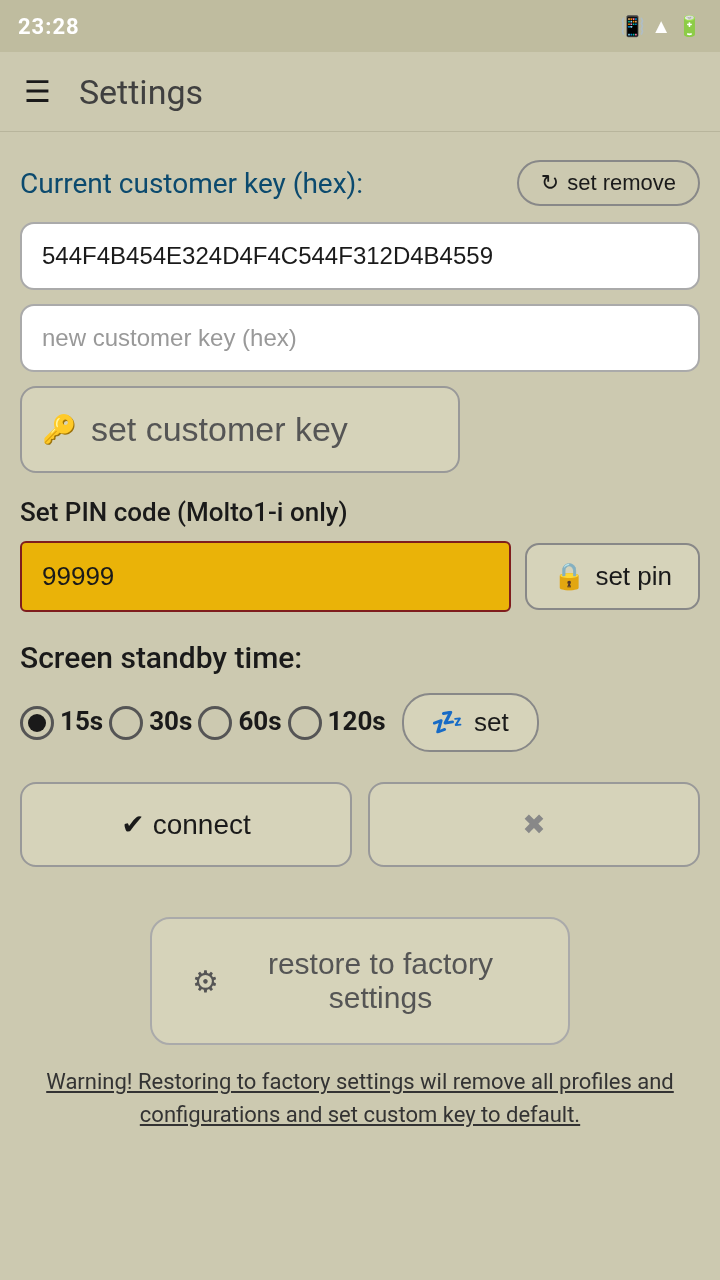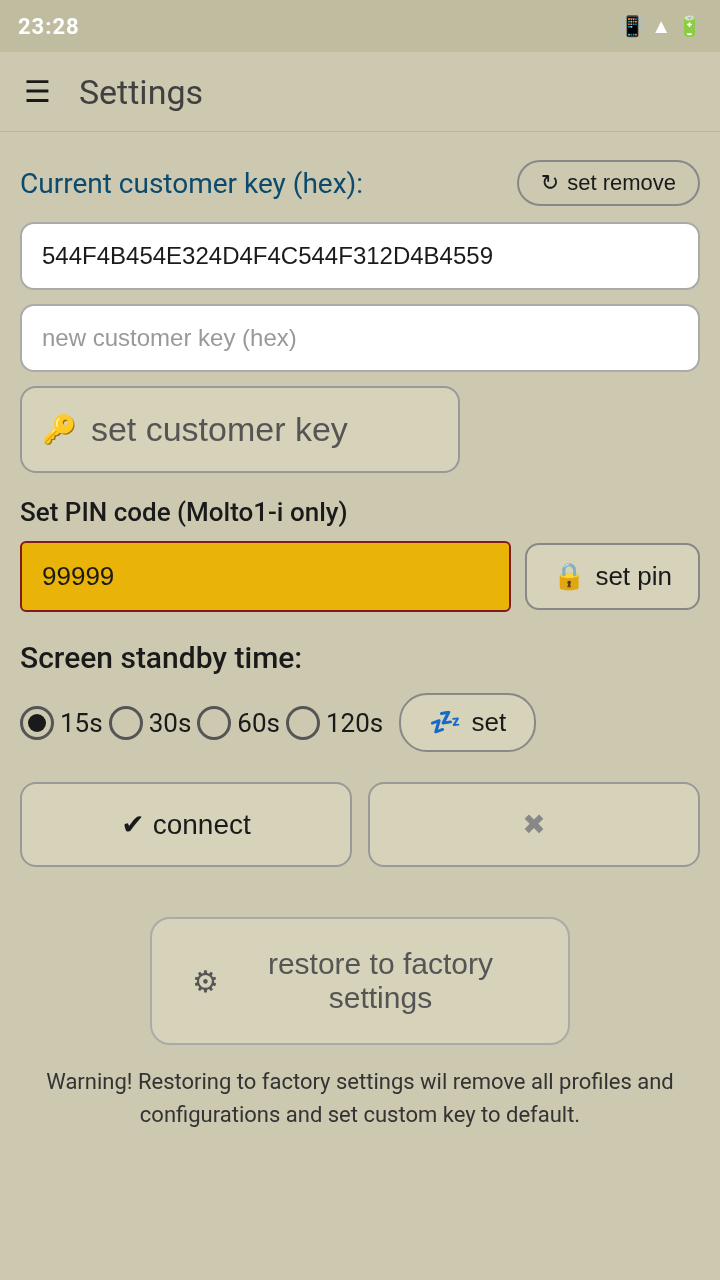--- a/index.html
+++ b/index.html
@@ -189,24 +189,24 @@
     }
 
     .radio-row {
       display: flex;
       align-items: center;
       gap: 6px;
     }
 
     .radio-option {
       display: flex;
-      align-items: center;
       gap: 6px;
       font-size: 26px;
       cursor: pointer;
+      font-weight: bold;
     }
 
     .radio-circle {
       width: 34px;
       height: 34px;
       border-radius: 50%;
       border: 3px solid #555;
       display: flex;
       align-items: center;
       justify-content: center;
@@ -298,20 +298,21 @@
       color: #555;
       width: 420px;
     }
 
     .factory-warning {
       font-size: 22px;
       color: #333;
       text-align: center;
       line-height: 1.5;
       padding: 0 20px;
+      text-decoration: underline;
     }
   </style>
 </head>
 <body>
 
 <div class="status-bar">
   <span class="status-bar-left">23:28</span>
   <div class="status-bar-right">
     <span>📳</span>
     <span>▲</span>

